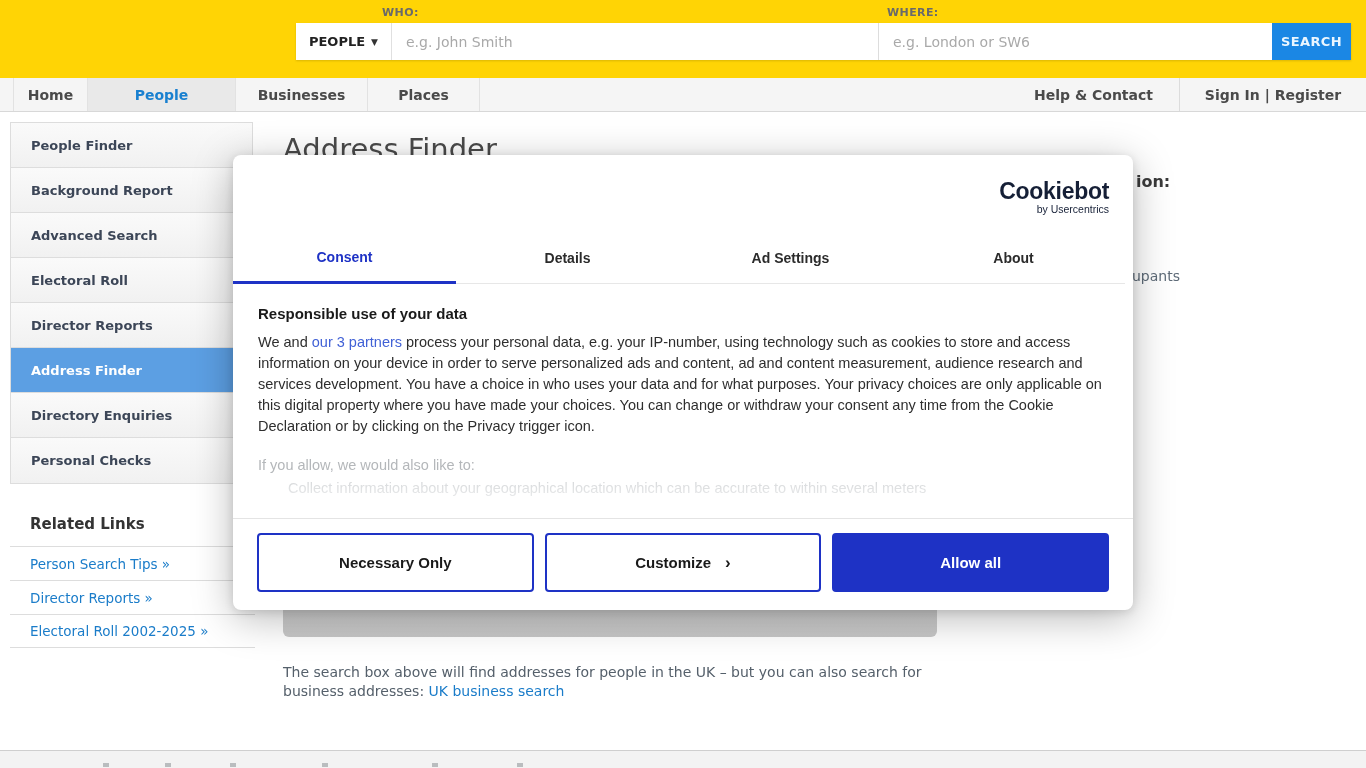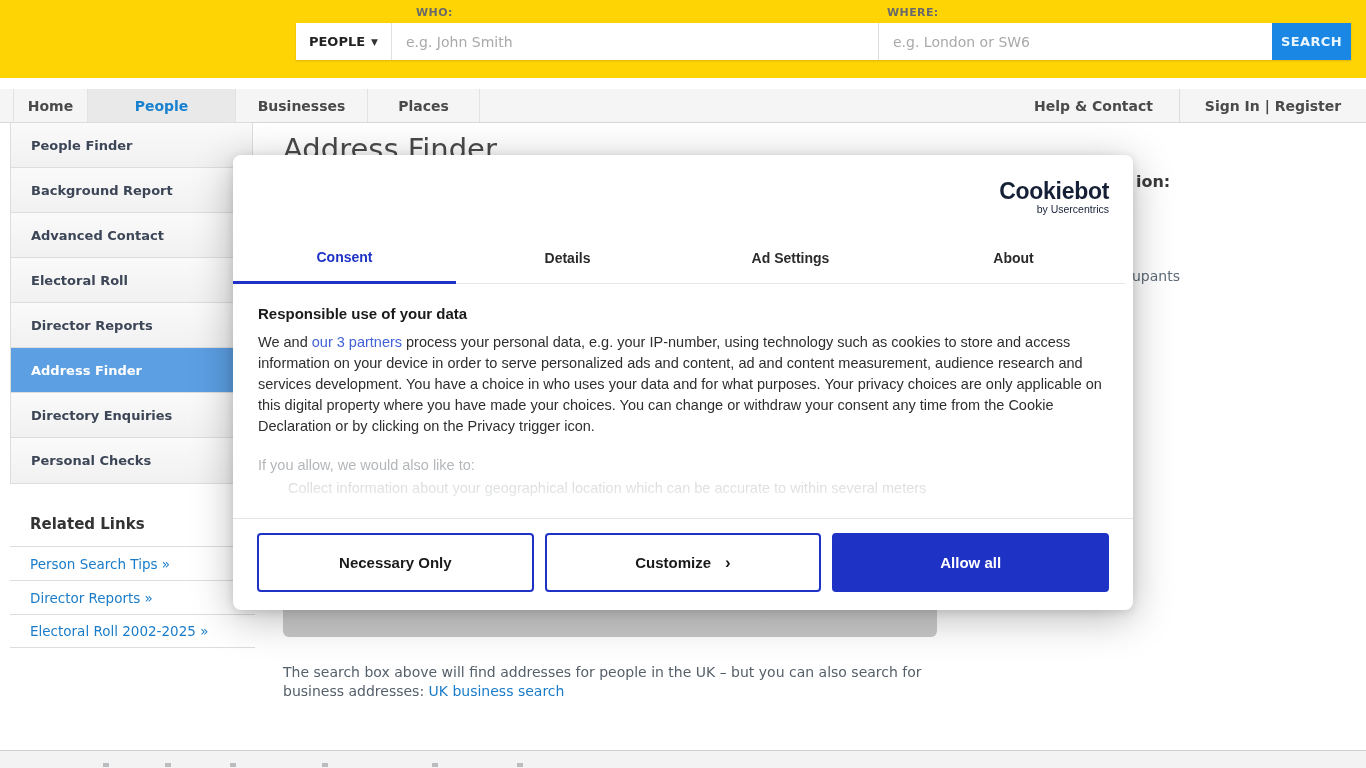--- a/index.html
+++ b/index.html
@@ -12,34 +12,34 @@
   }
   *{margin:0;padding:0;box-sizing:border-box;}
   html,body{background:#fff;}
   #page{
     position:relative;width:1366px;height:768px;overflow:hidden;
     background:#fff;font-family:"DejaVu Sans",sans-serif;
   }
   
   #yellow-header{position:absolute;left:0;top:0;width:1366px;height:78px;background:var(--header-yellow);}
   .field-label{position:absolute;top:6px;font-size:11px;font-weight:bold;color:#6A6A6A;letter-spacing:.4px;}
-  #who-label{left:416px;}
+  #who-label{left:382px;}
   #where-label{left:887px;}
   #search-form{position:absolute;left:296px;top:23px;width:1055px;height:37px;display:flex;box-shadow:0 1px 2px rgba(0,0,0,.15);}
   .category-select{width:96px;background:#fff;display:flex;align-items:center;justify-content:center;gap:6px;
     font-size:13px;font-weight:bold;color:#222;border-right:1px solid #E0E0E0;cursor:pointer;}
   .category-select .caret{font-size:9px;color:#333;}
   .hdr-input{border:none;outline:none;background:#fff;font-family:"DejaVu Sans",sans-serif;font-size:14px;color:#333;padding:0 14px;}
   .hdr-input::placeholder{color:#A9A9A9;}
   #who-input{flex:1;}
   #where-input{width:394px;border-left:1px solid #DDDDDD;}
   #search-btn{width:79px;background:var(--search-blue);color:#EAF6FF;border:none;font-family:"DejaVu Sans",sans-serif;
     font-size:13px;font-weight:bold;letter-spacing:.4px;cursor:pointer;}
   
-  #nav{position:absolute;left:0;top:89px;width:1366px;height:34px;background:#F5F5F5;border-bottom:1px solid #D8D8D8;
+  #nav{position:absolute;left:0;top:78px;width:1366px;height:34px;background:#F5F5F5;border-bottom:1px solid #D8D8D8;
     display:flex;align-items:stretch;font-size:14px;font-weight:bold;color:#4A4A4A;}
   .nav-spacer{width:14px;border-right:1px solid #E2E2E2;}
   .nav-tab{display:flex;align-items:center;justify-content:center;border-right:1px solid #E2E2E2;cursor:pointer;}
   .nav-tab.t-home{width:74px;}
   .nav-tab.t-people{width:148px;background:#E9E9E9;color:var(--nav-active-blue);}
   .nav-tab.t-businesses{width:132px;}
   .nav-tab.t-places{width:112px;}
   .nav-right{margin-left:auto;display:flex;align-items:stretch;}
   .nav-help{display:flex;align-items:center;padding-right:26px;cursor:pointer;}
   .nav-sep{border-left:1px solid #DCDCDC;}
@@ -122,21 +122,21 @@
     <div class="nav-right">
       <div class="nav-help">Help &amp; Contact</div>
       <div class="nav-sep"></div>
       <div class="nav-signin">Sign In | Register</div>
     </div>
   </div>
 
   <div id="sidebar">
     <div class="side-item">People Finder</div>
     <div class="side-item">Background Report</div>
-    <div class="side-item">Advanced Contact</div>
+    <div class="side-item">Advanced Search</div>
     <div class="side-item">Electoral Roll</div>
     <div class="side-item">Director Reports</div>
     <div class="side-item active">Address Finder</div>
     <div class="side-item">Directory Enquiries</div>
     <div class="side-item">Personal Checks</div>
   </div>
 
   <div id="related">
     <div class="rel-heading">Related Links</div>
     <div class="rel-link">Person Search Tips »</div>

